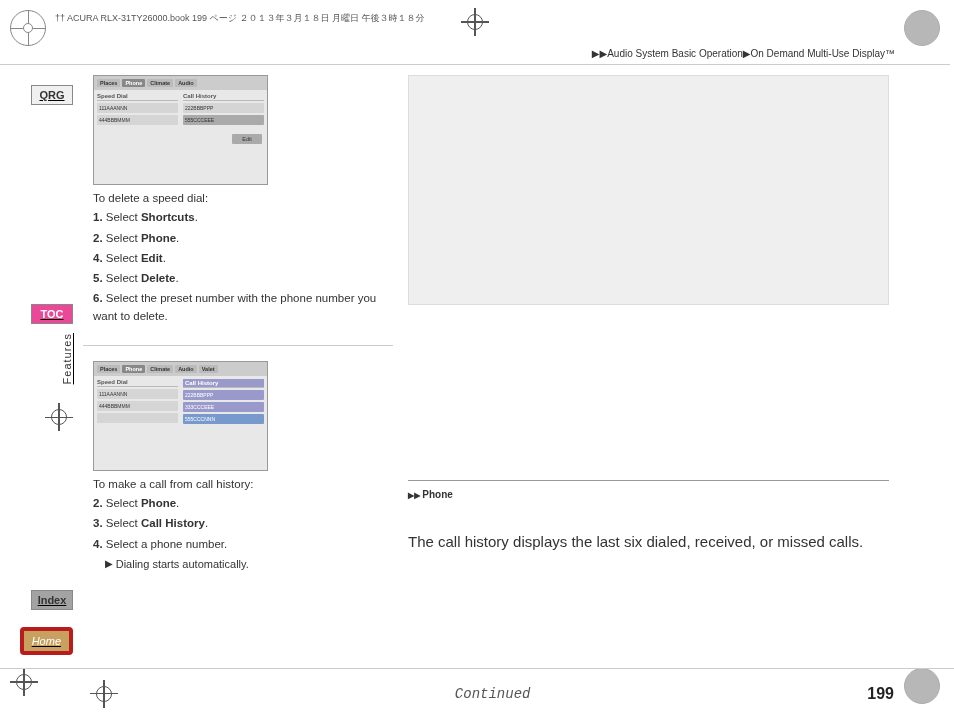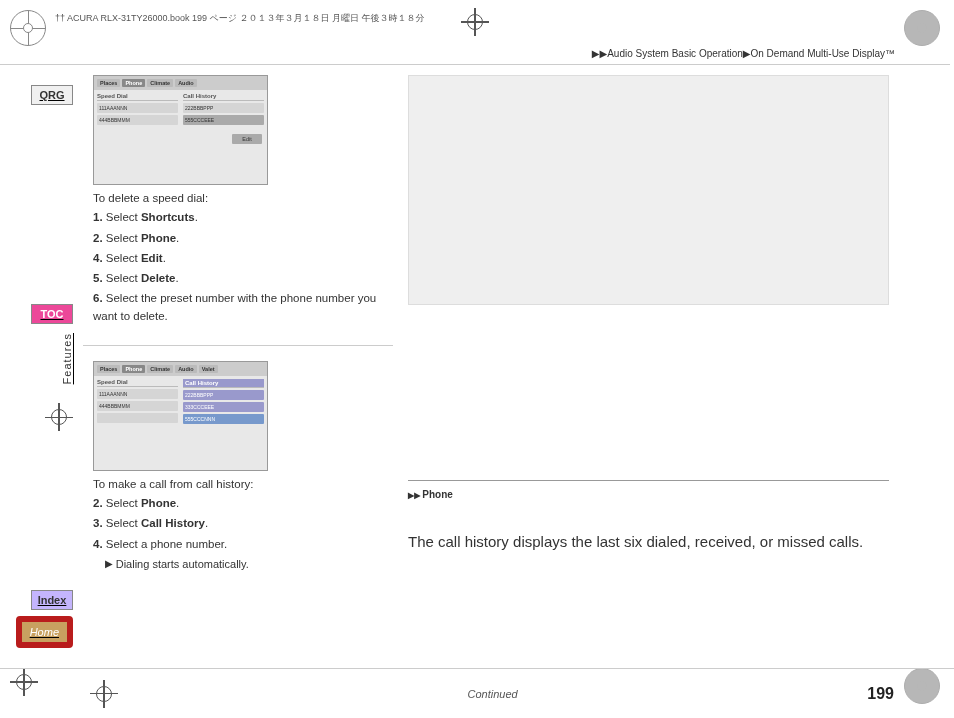--- a/index.html
+++ b/index.html
@@ -159,34 +159,34 @@
       writing-mode: vertical-rl;
       text-orientation: mixed;
       transform: rotate(180deg);
       font-size: 11px;
       color: #333;
       letter-spacing: 1px;
       margin-bottom: 10px;
     }
 
     .badge-index {
-      background: #c4b5fd;
+      background: #a3a3a3;
       color: #333;
       margin-top: 150px;
-      margin-bottom: 2px;
+      margin-bottom: 13px;
     }
 
     .badge-home {
       background: #c8a060;
       color: #fff;
       border-radius: 4px;
       padding: 4px 8px;
       font-size: 11px;
       font-style: italic;
-      border: 6px solid #b91c1c;
+      border: 4px solid #b91c1c;
     }
 
     
     .main-content {
       position: absolute;
       top: 65px;
       left: 73px;
       right: 55px;
       bottom: 50px;
       padding: 10px 10px 10px 10px;
@@ -363,23 +363,24 @@
       right: 0;
       height: 50px;
       border-top: 1px solid #ccc;
       display: flex;
       align-items: center;
       justify-content: space-between;
       padding: 0 60px;
     }
 
     .continued-text {
-      font-size: 11px;
+      font-size: 14px;
       color: #555;
       font-style: italic;
+      font-family: Liberation Mono, monospace;
     }
 
     .page-number {
       font-size: 16px;
       color: #222;
       font-weight: bold;
     }
 
     
     .section-divider {

